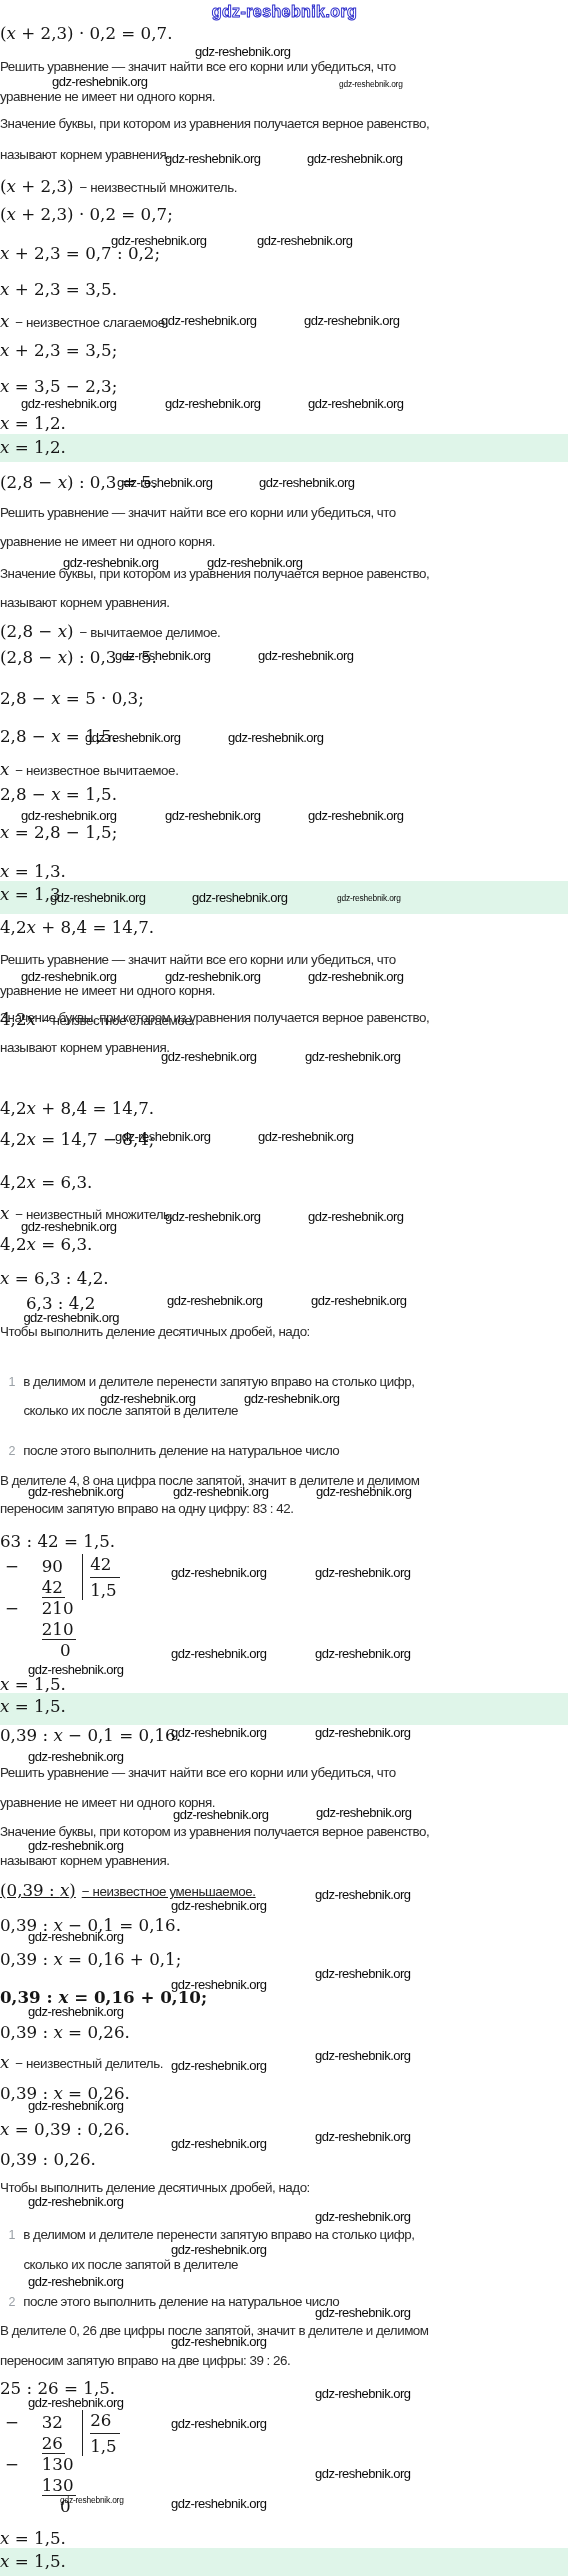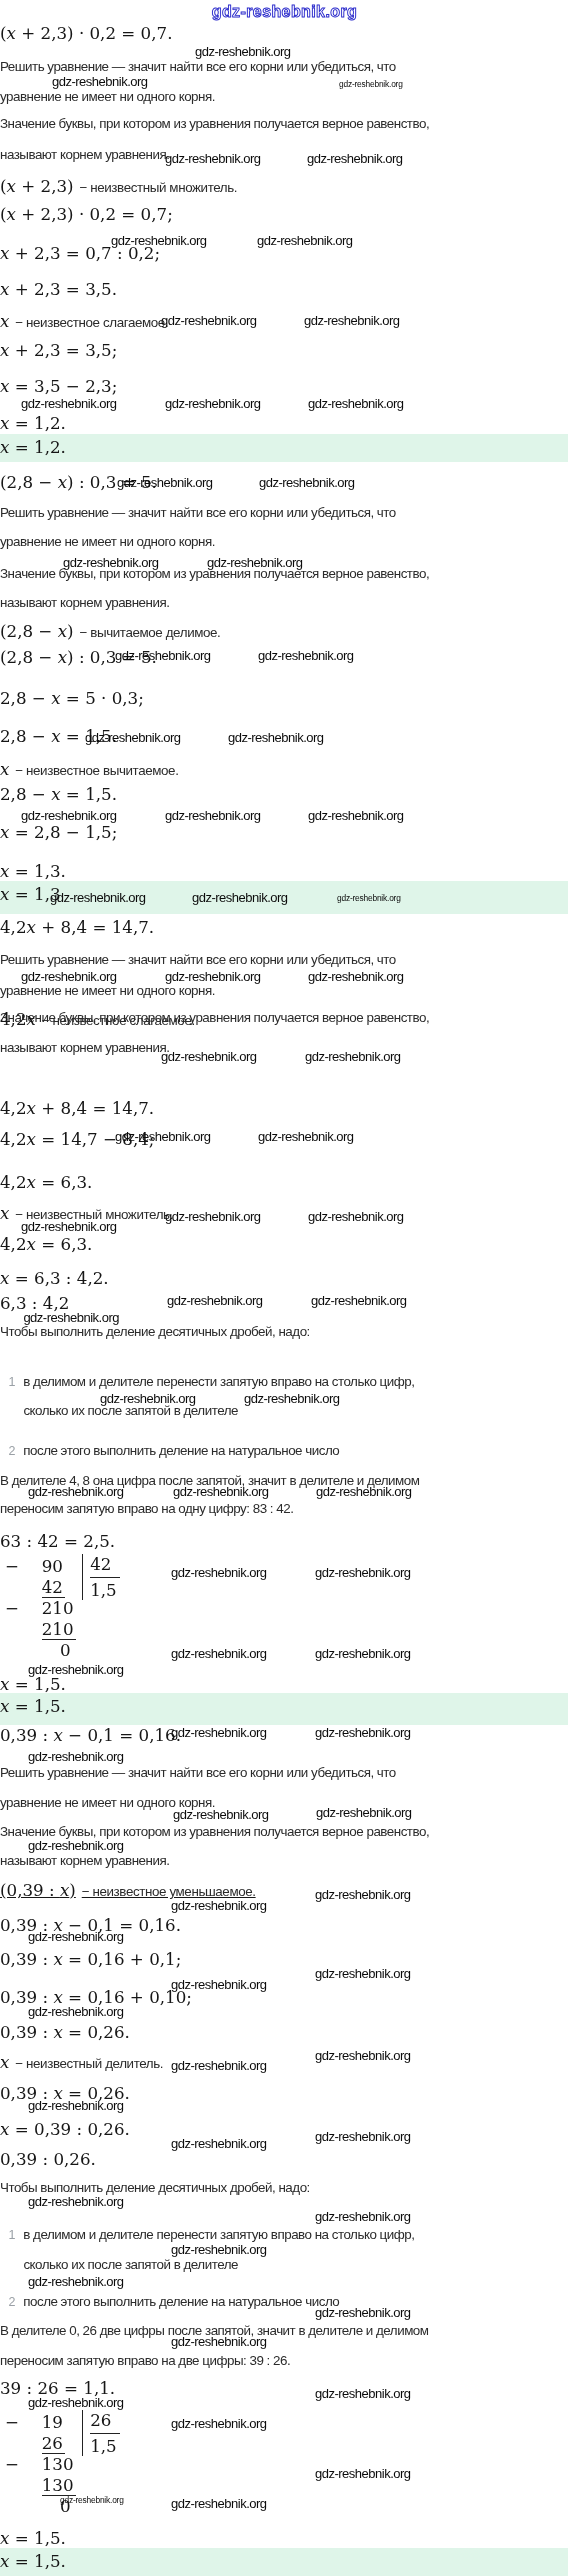--- a/index.html
+++ b/index.html
@@ -82,28 +82,28 @@
       <div class="text" style="top: 983px;">уравнение не имеет ни одного корня.</div>
       <div class="text" style="top: 1010px;">Значение буквы, при котором из уравнения получается верное равенство,</div>
       <div class="text" style="top: 1040px;">называют корнем уравнения.</div>
       <div class="math" style="top: 1009px;">4,2<i>x</i><span class="note">− неизвестное слагаемое.</span></div>
       <div class="math" style="top: 1098px;">4,2<i>x</i> + 8,4 = 14,7.</div>
       <div class="math" style="top: 1129px;">4,2<i>x</i> = 14,7 − 8,4;</div>
       <div class="math" style="top: 1172px;">4,2<i>x</i> = 6,3.</div>
       <div class="math" style="top: 1203px;"><i>x</i><span class="note">− неизвестный множитель.</span></div>
       <div class="math" style="top: 1234px;">4,2<i>x</i> = 6,3.</div>
       <div class="math" style="top: 1268px;"><i>x</i> = 6,3 : 4,2.</div>
-      <div class="math" style="top: 1293px;">6,3 : 4,2</div>
+      <div class="math" style="top: 1293px; padding-left: 26px;">6,3 : 4,2</div>
       <div class="text" style="top: 1324px;">Чтобы выполнить деление десятичных дробей, надо:</div>
       <div class="text li" style="top: 1374px;"><span class="linum">1</span><span>в делимом и делителе перенести запятую вправо на столько цифр,</span></div>
       <div class="text cont" style="top: 1403px;">сколько их после запятой в делителе</div>
       <div class="text li" style="top: 1443px;"><span class="linum">2</span><span>после этого выполнить деление на натуральное число</span></div>
       <div class="text" style="top: 1473px;">В делителе 4, 8 она цифра после запятой, значит в делителе и делимом</div>
       <div class="text" style="top: 1501px;">переносим запятую вправо на одну цифру: 83 : 42.</div>
-      <div class="math" style="top: 1531px;">63 : 42 = 2,5.</div>
+      <div class="math" style="top: 1531px;">63 : 42 = 1,5.</div>
       <div class="division" style="top: 1556px;">
         <div class="drow">
           <span class="dminus">−</span>
           <span class="dnum">90</span>
         </div>
         <div class="drow">
           <span class="dminus"></span>
           <span class="dnum u">42</span>
         </div>
         <div class="drow">
@@ -125,37 +125,37 @@
         <span class="hlmath"><i>x</i> = 1,5.</span>
       </div>
       <div class="math" style="top: 1725px;">0,39 : <i>x</i> − 0,1 = 0,16.</div>
       <div class="text" style="top: 1765px;">Решить уравнение — значит найти все его корни или убедиться, что</div>
       <div class="text" style="top: 1795px;">уравнение не имеет ни одного корня.</div>
       <div class="text" style="top: 1824px;">Значение буквы, при котором из уравнения получается верное равенство,</div>
       <div class="text" style="top: 1853px;">называют корнем уравнения.</div>
       <div class="math" style="top: 1880px; text-decoration: underline;">(0,39 : <i>x</i>)<span class="note">− неизвестное уменьшаемое.</span></div>
       <div class="math" style="top: 1915px;">0,39 : <i>x</i> − 0,1 = 0,16.</div>
       <div class="math" style="top: 1949px;">0,39 : <i>x</i> = 0,16 + 0,1;</div>
-      <div class="math" style="top: 1987px;">0,39 : <i>x</i> = 0,16 + 0,10;</div>
+      <div class="math" style="top: 1987px; font-weight: bold;">0,39 : <i>x</i> = 0,16 + 0,10;</div>
       <div class="math" style="top: 2022px;">0,39 : <i>x</i> = 0,26.</div>
       <div class="math" style="top: 2052px;"><i>x</i><span class="note">− неизвестный делитель.</span></div>
       <div class="math" style="top: 2083px;">0,39 : <i>x</i> = 0,26.</div>
       <div class="math" style="top: 2119px;"><i>x</i> = 0,39 : 0,26.</div>
       <div class="math" style="top: 2149px;">0,39 : 0,26.</div>
       <div class="text" style="top: 2180px;">Чтобы выполнить деление десятичных дробей, надо:</div>
       <div class="text li" style="top: 2227px;"><span class="linum">1</span><span>в делимом и делителе перенести запятую вправо на столько цифр,</span></div>
       <div class="text cont" style="top: 2257px;">сколько их после запятой в делителе</div>
       <div class="text li" style="top: 2294px;"><span class="linum">2</span><span>после этого выполнить деление на натуральное число</span></div>
       <div class="text" style="top: 2323px;">В делителе 0, 26 две цифры после запятой, значит в делителе и делимом</div>
       <div class="text" style="top: 2353px;">переносим запятую вправо на две цифры: 39 : 26.</div>
-      <div class="math" style="top: 2378px;">39 : 26 = 1,1.</div>
+      <div class="math" style="top: 2378px;">25 : 26 = 1,5.</div>
       <div class="division" style="top: 2412px;">
         <div class="drow">
           <span class="dminus">−</span>
-          <span class="dnum">19</span>
+          <span class="dnum">32</span>
         </div>
         <div class="drow">
           <span class="dminus"></span>
           <span class="dnum u">26</span>
         </div>
         <div class="drow">
           <span class="dminus">−</span>
           <span class="dnum">130</span>
         </div>
         <div class="drow">

